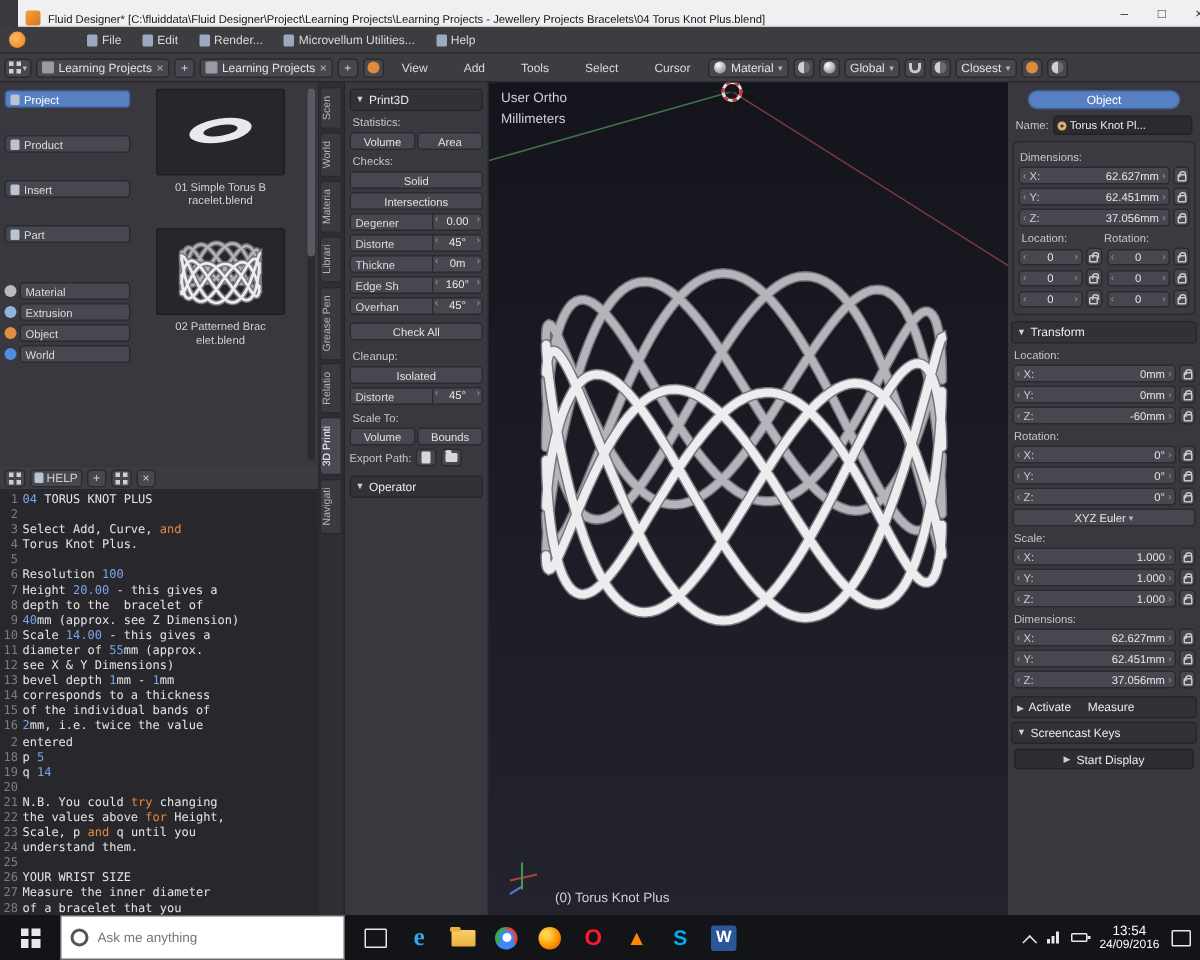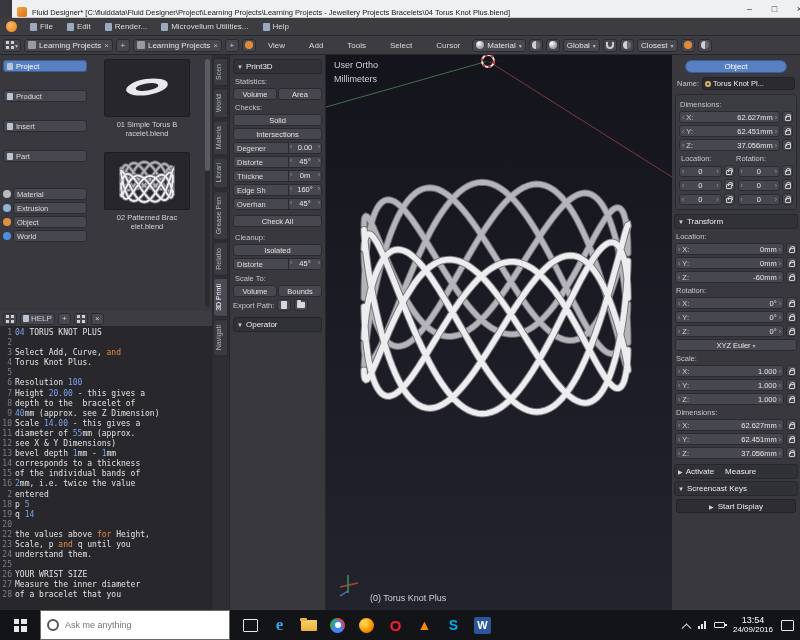--- a/index.html
+++ b/index.html
@@ -7,21 +7,21 @@
 .screen{position:relative;width:800px;height:640px;background:#38383e;overflow:hidden;}
 
 
 .titlebar{position:absolute;left:12px;top:0;width:800px;height:18px;background:#eef0f1;display:flex;align-items:flex-end;border-bottom:1px solid #cfcfcf;}
 .app-ico{width:10px;height:10px;margin:0 5px;border-radius:2px;background:linear-gradient(135deg,#f5a33b,#d9731f);flex:none;}
 .title{font-size:7.5px;color:#161616;white-space:nowrap;overflow:hidden;flex:1;}
 .winbtns{display:flex;height:100%;flex:none;}
 .winbtn{width:25px;display:flex;align-items:center;justify-content:center;font-size:9px;color:#333;}
 
 
-.menubar{position:absolute;left:0;top:18px;width:800px;height:18px;background:#3c3c41;display:flex;align-items:center;border-bottom:1px solid #2a2a2e;}
+.menubar{position:absolute;left:0;top:18px;width:800px;height:18px;background:#3c3c41;display:flex;align-items:center;border-bottom:1px solid #2a2a2e;gap:28px;}
 .blend-ico{width:11px;height:11px;margin:0 6px;border-radius:50%;background:radial-gradient(circle at 40% 40%,#ffb864,#e67f17);flex:none;}
 .mitem{display:flex;align-items:center;gap:3px;padding:0 7px;height:100%;font-size:8px;color:#dcdcdc;}
 .micon{width:7px;height:8px;background:#9aa8c0;border-radius:1px;flex:none;}
 
 
 .toolbar{position:absolute;left:0;top:36px;width:800px;height:19px;background:#3c3c41;display:flex;align-items:center;gap:3px;padding:0 3px;border-bottom:1px solid #26262a;}
 .tbtn{height:13px;min-width:14px;background:#47474f;border:1px solid #2b2b2f;border-radius:3px;display:flex;align-items:center;justify-content:center;color:#cfcfd4;font-size:8px;padding:0 2px;gap:1px;flex:none;}
 .combo{height:13px;background:#47474f;border:1px solid #2b2b2f;border-radius:3px;display:flex;align-items:center;font-size:8px;color:#e2e2e2;padding:0 3px;gap:3px;flex:none;}
 .combo-ico{width:8px;height:8px;background:#9a9aa2;border-radius:1px;flex:none;}
 .combo-x{color:#b9b9bf;font-size:8px;}
@@ -367,20 +367,21 @@
           <div class="ed-line"><span class="ln">11</span><span class="lt">diameter of <span class="num">55</span>mm (approx.</span></div>
           <div class="ed-line"><span class="ln">12</span><span class="lt">see X &amp; Y Dimensions)</span></div>
           <div class="ed-line"><span class="ln">13</span><span class="lt">bevel depth <span class="num">1</span>mm - <span class="num">1</span>mm</span></div>
           <div class="ed-line"><span class="ln">14</span><span class="lt">corresponds to a thickness</span></div>
           <div class="ed-line"><span class="ln">15</span><span class="lt">of the individual bands of</span></div>
           <div class="ed-line"><span class="ln">16</span><span class="lt"><span class="num">2</span>mm, i.e. twice the value</span></div>
           <div class="ed-line"><span class="ln">2</span><span class="lt">entered</span></div>
           <div class="ed-line"><span class="ln">18</span><span class="lt">p <span class="num">5</span></span></div>
           <div class="ed-line"><span class="ln">19</span><span class="lt">q <span class="num">14</span></span></div>
           <div class="ed-line"><span class="ln">20</span><span class="lt"></span></div>
+          <div class="ed-line"><span class="ln">21</span><span class="lt">N.B. You could <span class="kw">try</span> changing</span></div>
           <div class="ed-line"><span class="ln">22</span><span class="lt">the values above <span class="kw">for</span> Height,</span></div>
           <div class="ed-line"><span class="ln">23</span><span class="lt">Scale, p <span class="kw">and</span> q until you</span></div>
           <div class="ed-line"><span class="ln">24</span><span class="lt">understand them.</span></div>
           <div class="ed-line"><span class="ln">25</span><span class="lt"></span></div>
           <div class="ed-line"><span class="ln">26</span><span class="lt">YOUR WRIST SIZE</span></div>
           <div class="ed-line"><span class="ln">27</span><span class="lt">Measure the inner diameter</span></div>
           <div class="ed-line"><span class="ln">28</span><span class="lt">of a bracelet that you</span></div>
         </div>
     </div>
 

